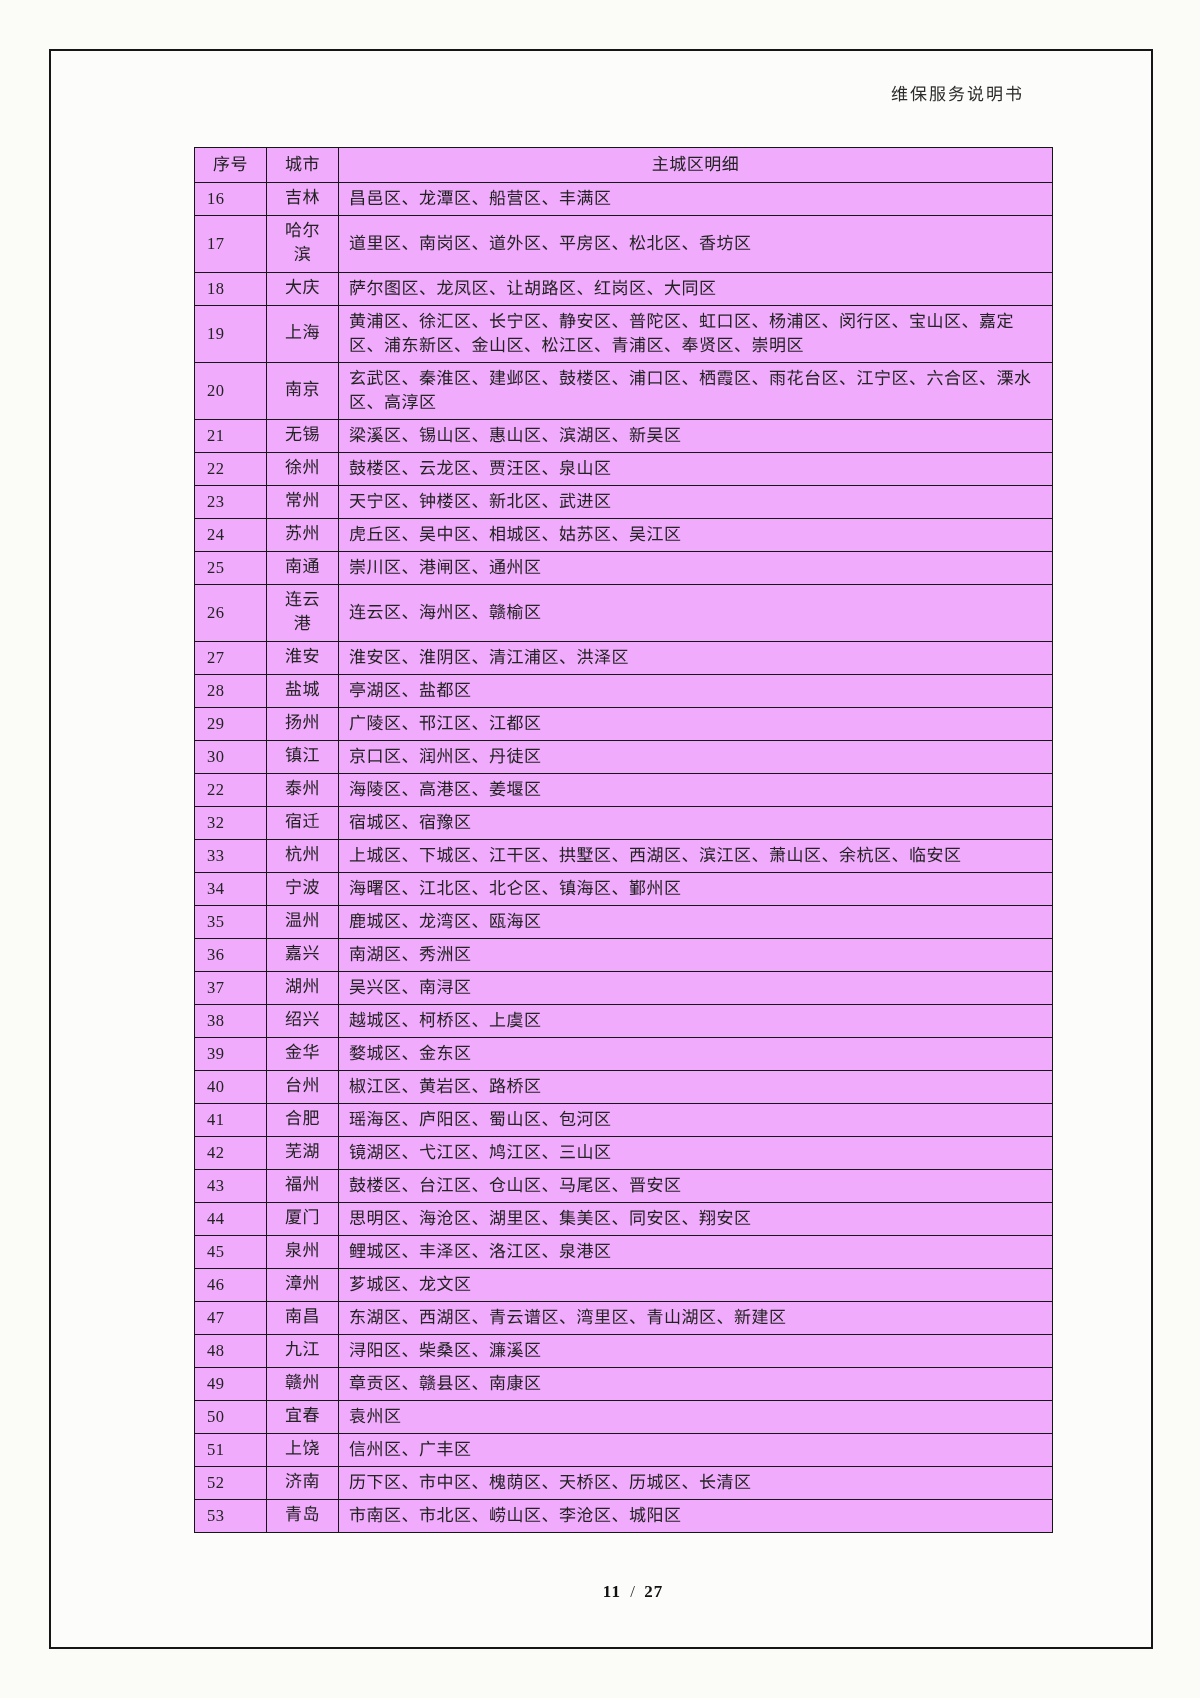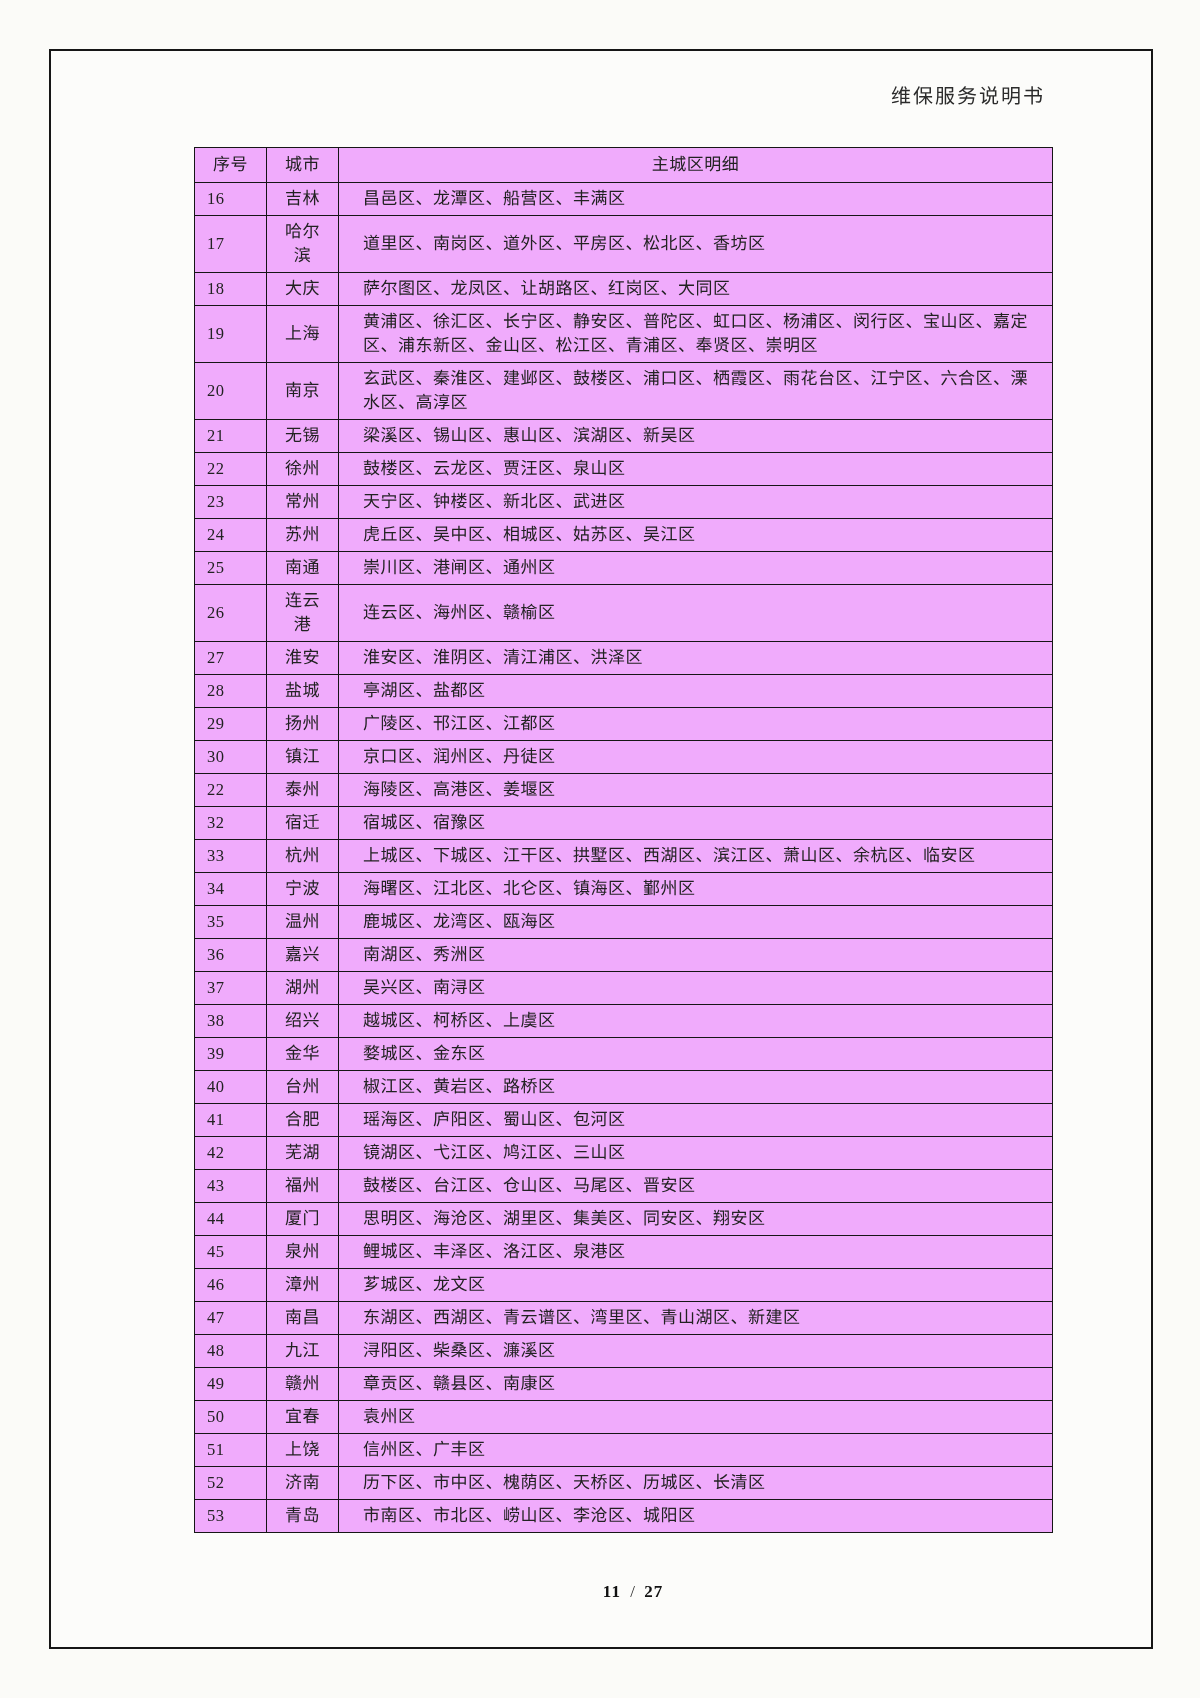--- a/index.html
+++ b/index.html
@@ -22,21 +22,21 @@
     width: 1104px;
     height: 1600px;
     border: 2px solid #161616;
     box-sizing: border-box;
     background: #fcfcfa;
   }
   .header-title {
     position: absolute;
     left: 840px;
     top: 29px;
-    font-size: 20px;
+    font-size: 17px;
     letter-spacing: 2px;
     color: #2b2b2b;
     white-space: nowrap;
     font-family: Liberation Mono, monospace;
   }
   table.city-table {
     position: absolute;
     left: 143px;
     top: 96px;
     width: 858px;
@@ -67,24 +67,25 @@
     text-align: left;
     padding-left: 12px;
     font-size: 16.5px;
     margin-left: 40px;
   }
   .city-table td.c-city {
     text-align: center;
     padding-left: 17px;
     padding-right: 17px;
     word-break: break-all;
+    font-family: Liberation Mono, monospace;
   }
   .city-table td.c-districts {
     text-align: left;
-    padding-left: 24px;
+    padding-left: 10px;
     padding-right: 10px;
     word-break: break-all;
     margin-left: 17px;
   }
   .footer {
     position: absolute;
     left: 0;
     top: 1531px;
     width: 100%;
     text-align: center;

